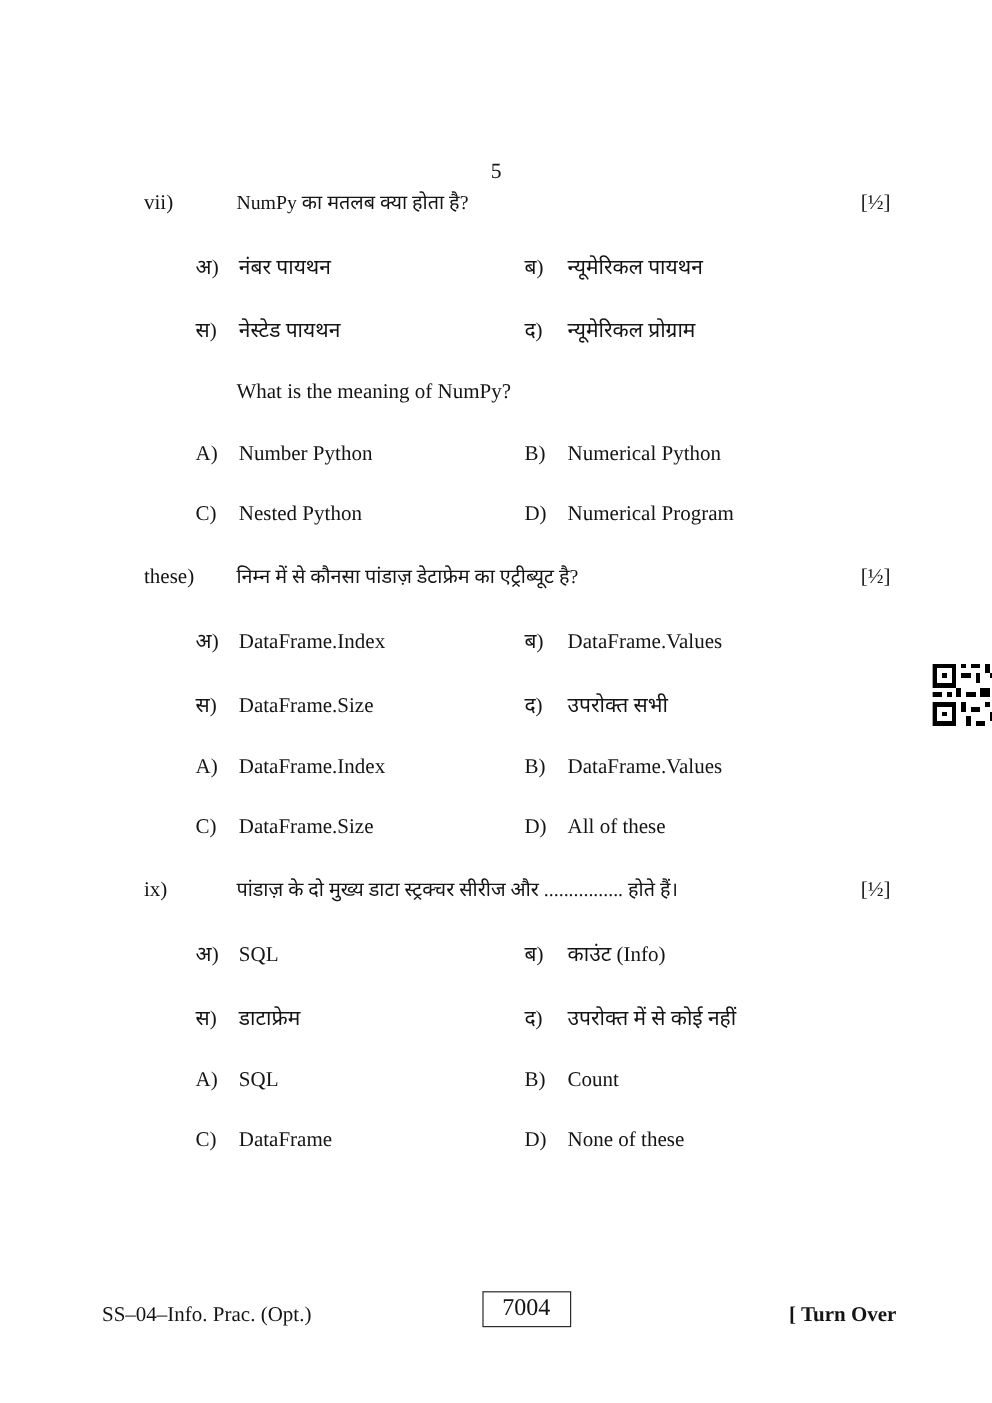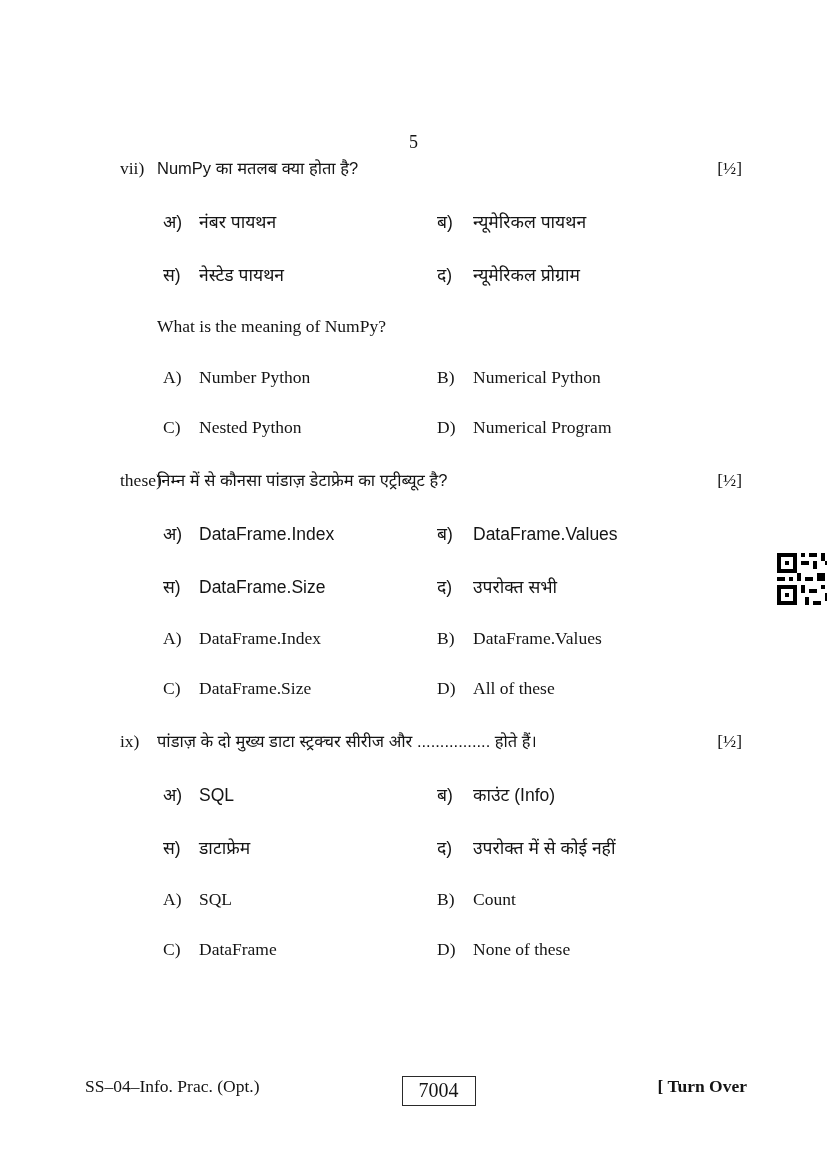--- a/index.html
+++ b/index.html
@@ -27,34 +27,35 @@
     position: absolute;
     top: 156px;
     left: 120px;
     right: 85px;
   }
   .q-line {
     display: flex;
     align-items: baseline;
     font-size: 17.5px;
     margin-bottom: 30px;
+    gap: 40px;
   }
   .q-num {
     width: 37px;
     flex-shrink: 0;
   }
   .q-text {
     flex: 1;
   }
   .q-marks {
     margin-left: 12px;
     white-space: nowrap;
   }
   .hindi {
-    font-family: Liberation Sans, sans-serif;
+    font-family: Liberation Serif, serif;
     font-size: 16.5px;
   }
   .opt-grid {
     display: grid;
     grid-template-columns: 274px 1fr;
     margin-left: 43px;
     row-gap: 29px;
     margin-bottom: 30px;
     font-size: 17.5px;
   }
@@ -74,21 +75,21 @@
     height: 52px;
     overflow: hidden;
   }
   .footer {
     position: absolute;
     top: 1076px;
     left: 85px;
     right: 80px;
     display: flex;
     justify-content: space-between;
-    align-items: flex-start;
+    align-items: flex-end;
     font-size: 17.5px;
   }
   .footer-code-box {
     border: 1.5px solid #2a2a2a;
     padding: 2px 16px 3px 16px;
     font-size: 20px;
     margin-left: -40px;
   }
   .footer-right {
     font-weight: bold;

